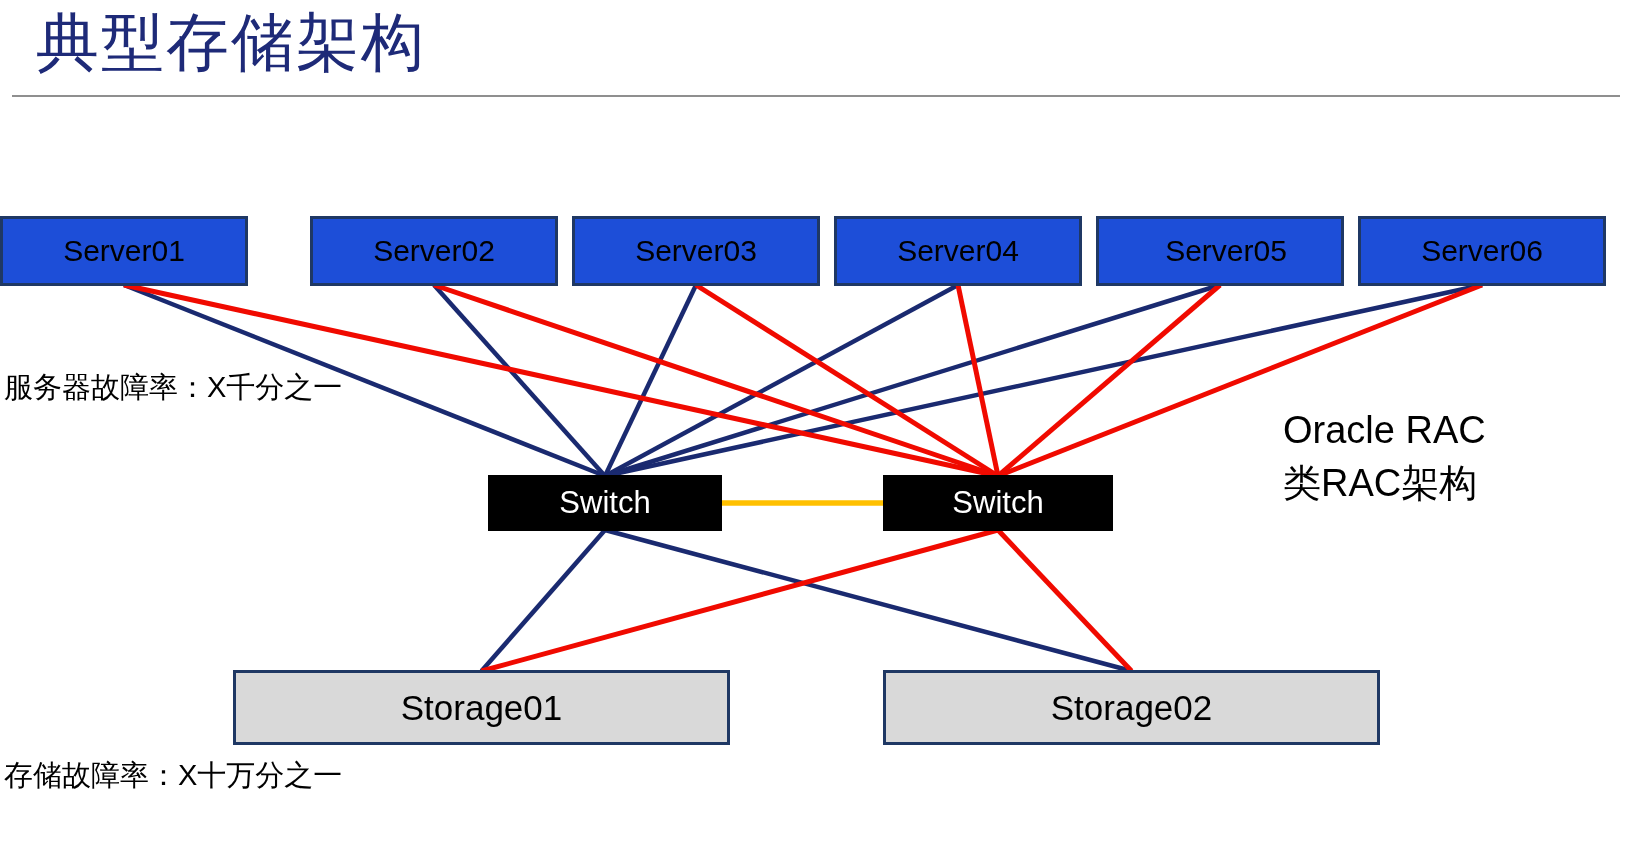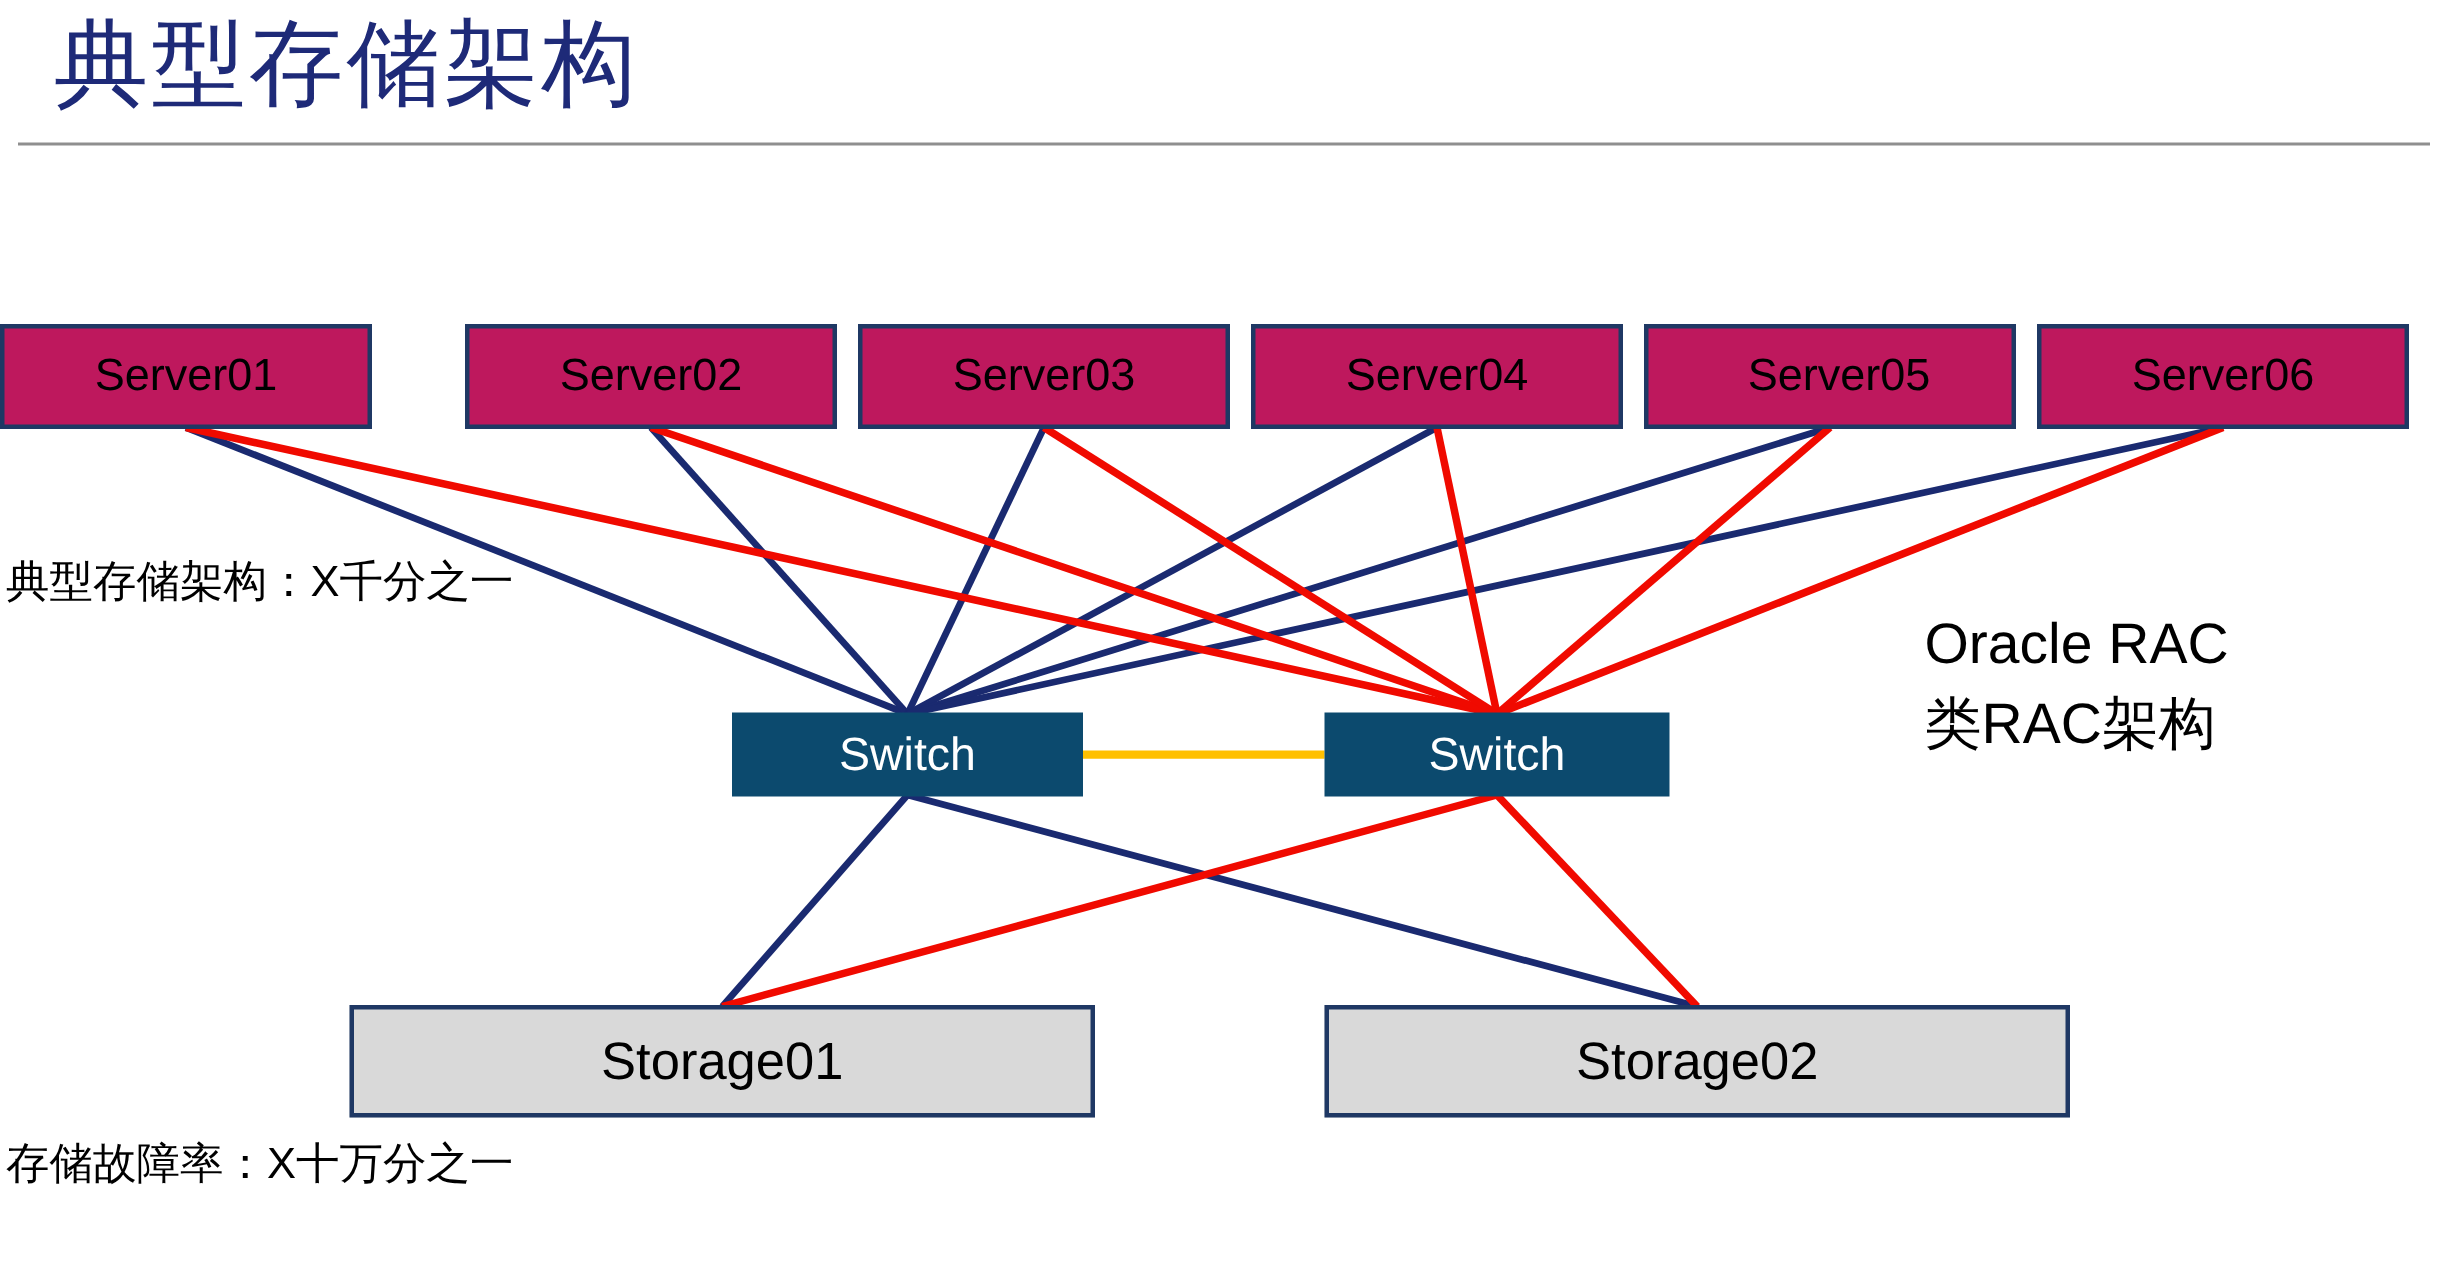--- a/index.html
+++ b/index.html
@@ -14,28 +14,28 @@
   }
   #title-rule{
     left:12px;top:95px;width:1608px;height:2px;background:#8f8f8f;z-index:1;
   }
   #wires{left:0;top:0;width:1632px;height:847px;z-index:0;}
   .node{
     display:flex;align-items:center;justify-content:center;
     box-sizing:border-box;z-index:2;color:#000;
   }
   .server{
-    top:216px;width:248px;height:70px;background:#be185d;
+    top:216px;width:248px;height:70px;background:#1d4ed8;
     border:3px solid #1f3864;font-size:30px;justify-content:center;
   }
   .server:nth-of-type(1){left:48px;}
   .sv2{left:310px;} .sv3{left:572px;} .sv4{left:834px;}
   .sv5{left:1096px;padding-left:12px;} .sv6{left:1358px;}
   .switch{
-    top:475px;height:56px;background:#0c4a6e;color:#ffffff;font-size:31px;
+    top:475px;height:56px;background:#000000;color:#ffffff;font-size:31px;
   }
   .sw1{left:488px;width:234px;}
   .sw2{left:883px;width:230px;}
   .storage{
     top:670px;width:497px;height:75px;background:#d9d9d9;
     border:3px solid #1f3864;font-size:35px;text-align:center;
   }
   .st1{left:233px;}
   .st2{left:883px;}
   .note{color:#000;z-index:2;white-space:nowrap;}
@@ -95,18 +95,18 @@
   <span>Switch</span>
 </div>
 
 <div class="abs node storage st1">
   <span>Storage01</span>
 </div>
 <div class="abs node storage st2">
   <span>Storage02</span>
 </div>
 
-<div class="abs note" id="note-server-rate">典型存储架构：X千分之一</div>
+<div class="abs note" id="note-server-rate">服务器故障率：X千分之一</div>
 <div class="abs note" id="note-storage-rate">存储故障率：X十万分之一</div>
 <div class="abs note" id="note-cluster">
   <div>Oracle RAC</div>
   <div>类RAC架构</div>
 </div>
 
 </body></html>

